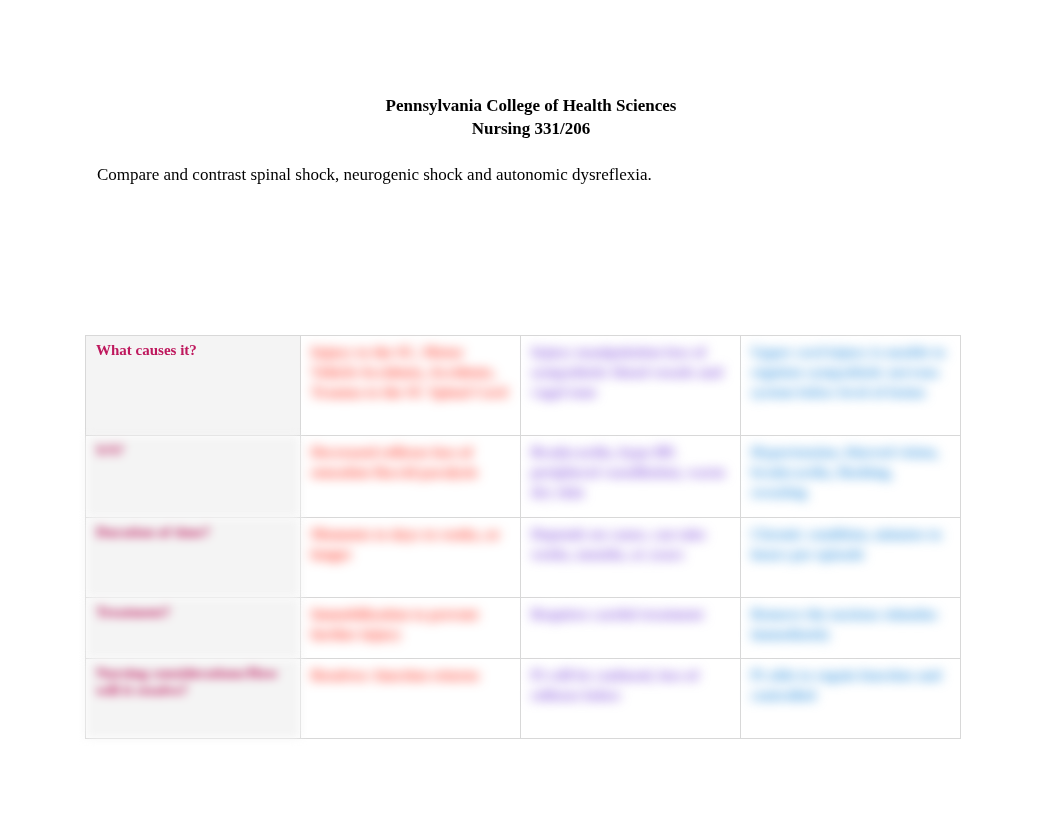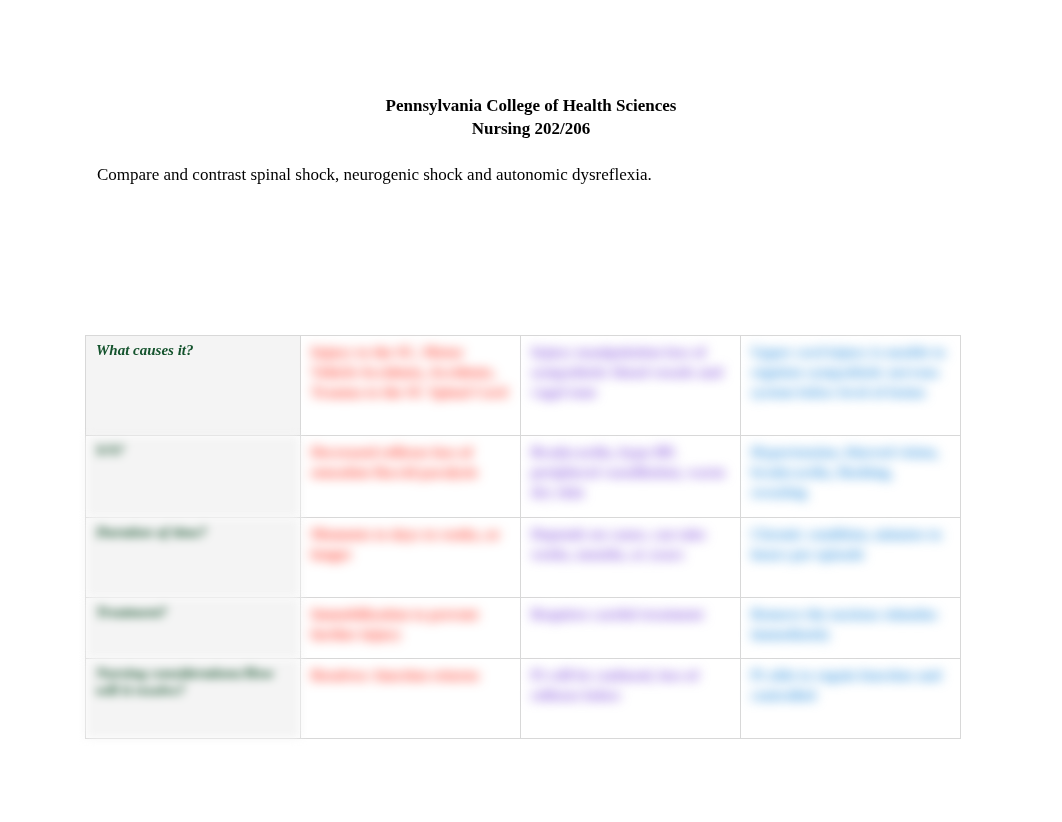--- a/index.html
+++ b/index.html
@@ -43,23 +43,22 @@
       table-layout: fixed;
     }
     td {
       border: 1px solid #d8d8d8;
       padding: 6px 10px 14px 10px;
       vertical-align: top;
       font-size: 15px;
     }
     td.row-label {
       background: #f4f4f4;
-      font-style: italic;
       font-weight: bold;
-      color: #14532d;
+      color: #be185d;
       width: 215px;
       margin-top: 8px;
     }
     td.col-spinal {
       color: #ff3a2a;
       font-weight: bold;
       filter: blur(6px);
       line-height: 1.35;
     }
     td.col-neuro {
@@ -83,21 +82,21 @@
     .row-tall td { height: 100px; }
     .row-med td { height: 80px; }
     .row-short td { height: 60px; }
   </style>
 </head>
 <body>
 
 <div class="document">
   <div class="header">
     <div class="header-line">Pennsylvania College of Health Sciences</div>
-    <div class="header-line">Nursing 202/206</div>
+    <div class="header-line">Nursing 331/206</div>
   </div>
   <div class="instruction">Compare and contrast spinal shock, neurogenic shock and autonomic dysreflexia.</div>
 
   <div class="table-wrap">
     <table>
       <colgroup>
         <col style="width:215px">
         <col style="width:220px">
         <col style="width:220px">
         <col style="width:220px">

